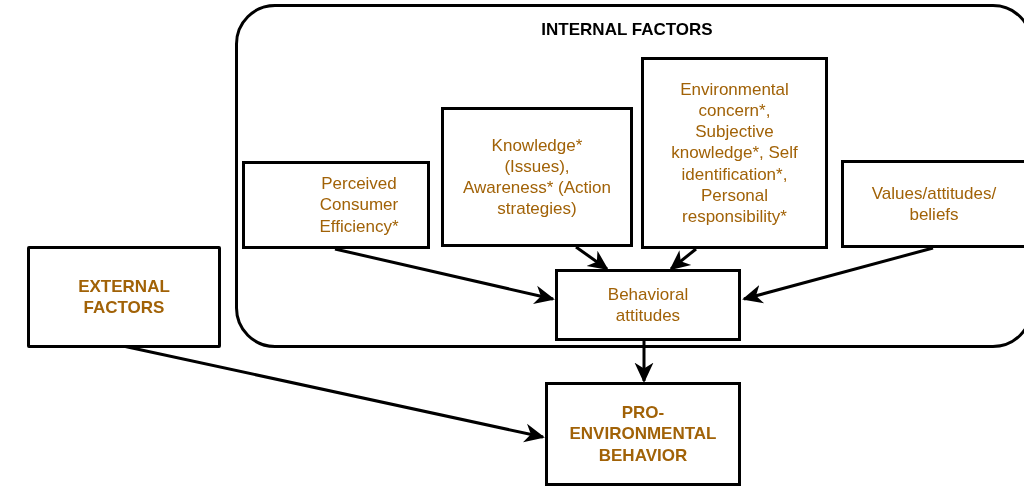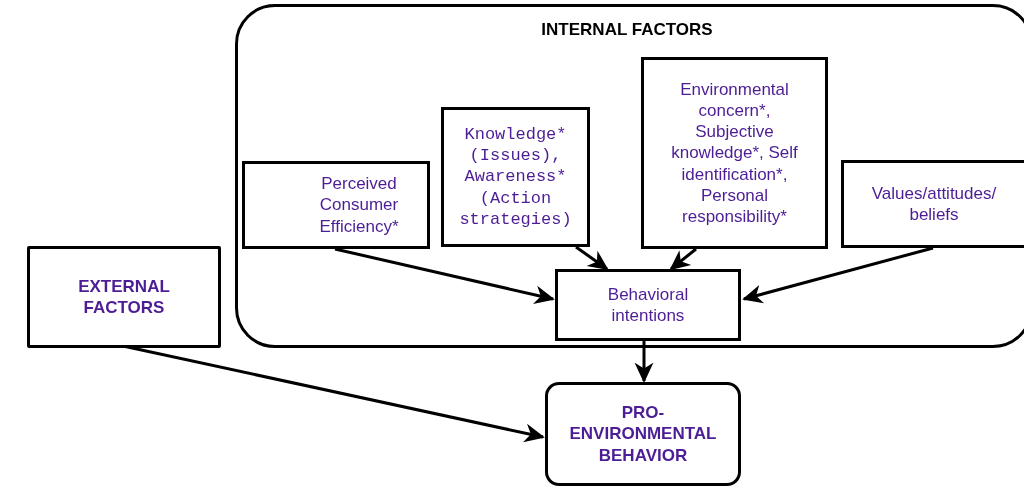--- a/index.html
+++ b/index.html
@@ -28,21 +28,21 @@
   }
   .node {
     position: absolute;
     box-sizing: border-box;
     background: #ffffff;
     border: 3px solid #000000;
     display: flex;
     align-items: center;
     justify-content: center;
     text-align: center;
-    color: #4c1d95;
+    color: #a16207;
     line-height: 1.24;
   }
   .node-text {
     display: block;
     white-space: pre-line;
     padding: 0 6px;
   }
   .rounded {
     border-radius: 2px;
   }
@@ -96,21 +96,21 @@
     <span class="node-text">EXTERNAL
 FACTORS</span>
   </div>
 
   <div class="node" style="left:225px; top:161px; width:188px; height:88px; font-size:17px;padding-left:46px;">
     <span class="node-text">Perceived
 Consumer
 Efficiency*</span>
   </div>
 
-  <div class="node" style="left:424px; top:107px; width:149px; height:140px; font-size:17px;font-family:Liberation Mono, monospace;">
+  <div class="node" style="left:424px; top:107px; width:192px; height:140px; font-size:17px;">
     <span class="node-text">Knowledge*
 (Issues),
 Awareness* (Action
 strategies)</span>
   </div>
 
   <div class="node" style="left:624px; top:57px; width:187px; height:192px; font-size:17px;">
     <span class="node-text">Environmental
 concern*,
 Subjective
@@ -120,22 +120,22 @@
 responsibility*</span>
   </div>
 
   <div class="node" style="left:824px; top:160px; width:186px; height:88px; font-size:17px;">
     <span class="node-text">Values/attitudes/
 beliefs</span>
   </div>
 
   <div class="node" style="left:538px; top:269px; width:186px; height:72px; font-size:17px;">
     <span class="node-text">Behavioral
-intentions</span>
+attitudes</span>
   </div>
 
-  <div class="node bold" style="left:528px; top:382px; width:196px; height:104px; font-size:17px;border-radius:14px;">
+  <div class="node bold" style="left:528px; top:382px; width:196px; height:104px; font-size:17px;">
     <span class="node-text">PRO-
 ENVIRONMENTAL
 BEHAVIOR</span>
   </div>
 
 </div>
 
 </body></html>

